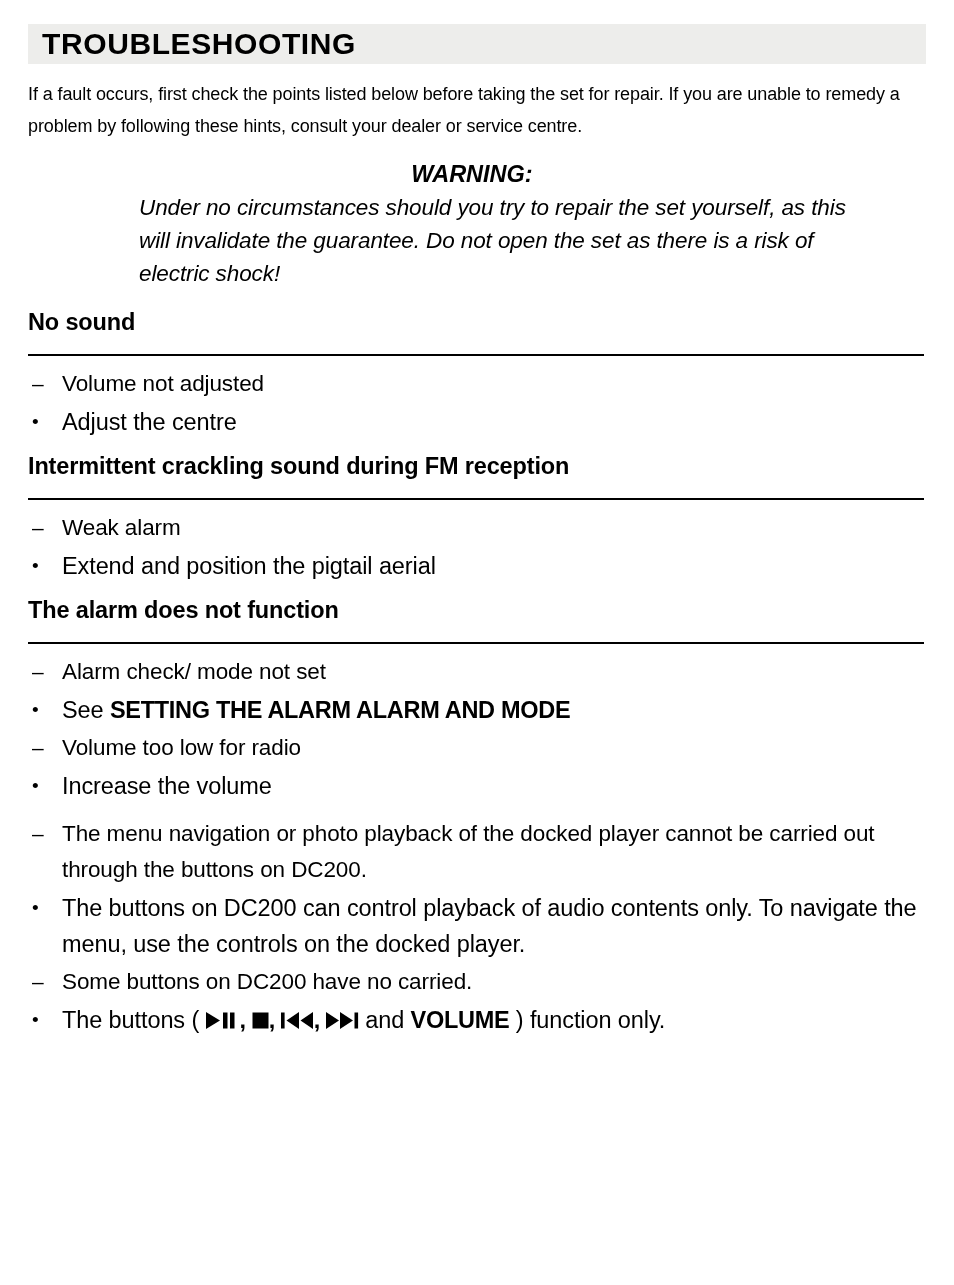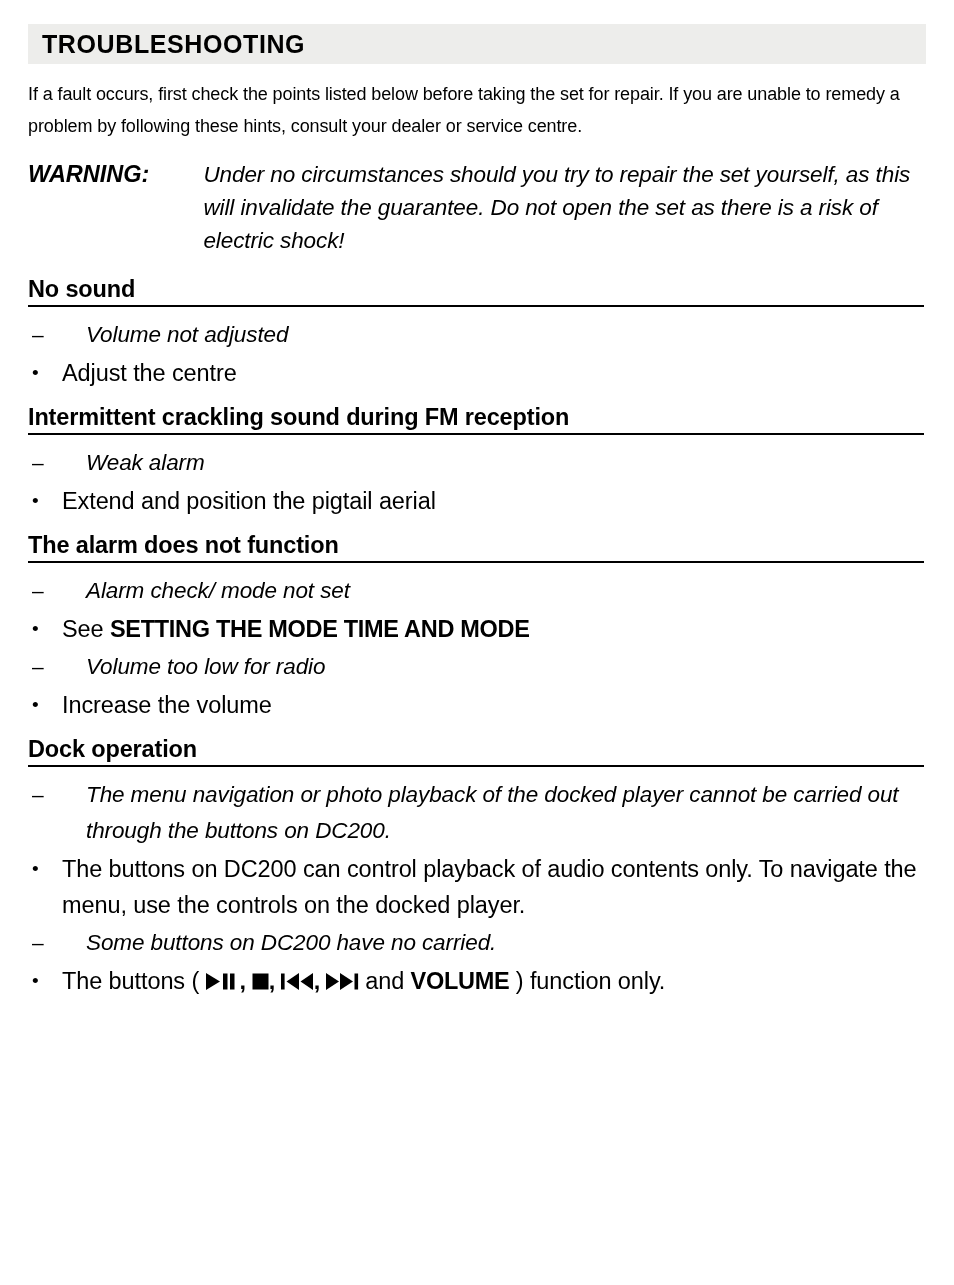--- a/index.html
+++ b/index.html
@@ -31,40 +31,41 @@
   .title-band {
     background: #ededeb;
     height: 40px;
     display: flex;
     align-items: center;
     padding-left: 14px;
     margin-bottom: 14px;
   }
 
   .title-band-text {
-    font-size: 25px;
+    font-size: 30px;
     font-weight: bold;
     letter-spacing: 0.6px;
     line-height: 1;
   }
 
   
   .intro {
     font-size: 18px;
     line-height: 32px;
     letter-spacing: -0.1px;
     margin: 0 0 16px 0;
     width: 898px;
   }
 
   
   .warning {
     display: flex;
-    align-items: flex-start;
+    align-items: center;
     margin: 0 0 18px 0;
+    flex-direction: column;
   }
 
   .warning-label {
     font-size: 23.5px;
     font-weight: bold;
     font-style: italic;
     line-height: 33px;
     flex: 0 0 auto;
     white-space: nowrap;
     padding-right: 10px;
@@ -78,21 +79,21 @@
     letter-spacing: -0.1px;
     margin-left: 44px;
   }
 
   
   .section-heading {
     font-size: 23.5px;
     font-weight: bold;
     line-height: 28px;
     border-bottom: 2.2px solid #000000;
-    padding-bottom: 2px;
+    padding-bottom: 18px;
     margin: 0 0 10px 0;
     width: 896px;
     letter-spacing: -0.15px;
   }
 
   .section:first-of-type .section-heading { margin-top: 0; }
 
   .section { margin-bottom: 6px; }
 
   
@@ -122,23 +123,21 @@
 
   .item-text {
     flex: 1 1 auto;
     font-size: 23.5px;
     line-height: 36px;
     letter-spacing: -0.1px;
     max-width: 862px;
   }
 
   .item.problem .item-text {
-    font-style: italic;
     font-size: 22.5px;
-    margin-left: 24px;
   }
 
   .item.problem .marker {
     font-style: normal;
   }
 
   .strong-ref {
     font-weight: bold;
     letter-spacing: -0.3px;
   }
@@ -202,35 +201,34 @@
 
   <div class="section">
     <div class="section-heading">The alarm does not function</div>
     <div class="items">
       <div class="item problem">
         <span class="marker dash">–</span>
         <span class="item-text">Alarm check/ mode not set</span>
       </div>
       <div class="item solution">
         <span class="marker bullet">•</span>
-        <span class="item-text"><span>See </span><span class="strong-ref">SETTING THE MODE TIME AND MODE</span></span>
+        <span class="item-text"><span>See </span><span class="strong-ref">SETTING THE ALARM ALARM AND MODE</span></span>
       </div>
       <div class="item problem">
         <span class="marker dash">–</span>
         <span class="item-text">Volume too low for radio</span>
       </div>
       <div class="item solution">
         <span class="marker bullet">•</span>
         <span class="item-text">Increase the volume</span>
       </div>
     </div>
   </div>
 
   <div class="section">
-    <div class="section-heading">Dock operation</div>
     <div class="items">
       <div class="item problem">
         <span class="marker dash">–</span>
         <span class="item-text">The menu navigation or photo playback of the docked player cannot be carried out through the buttons on DC200.</span>
       </div>
       <div class="item solution">
         <span class="marker bullet">•</span>
         <span class="item-text">The buttons on DC200 can control playback of audio contents only. To navigate the menu, use the controls on the docked player.</span>
       </div>
       <div class="item problem">

